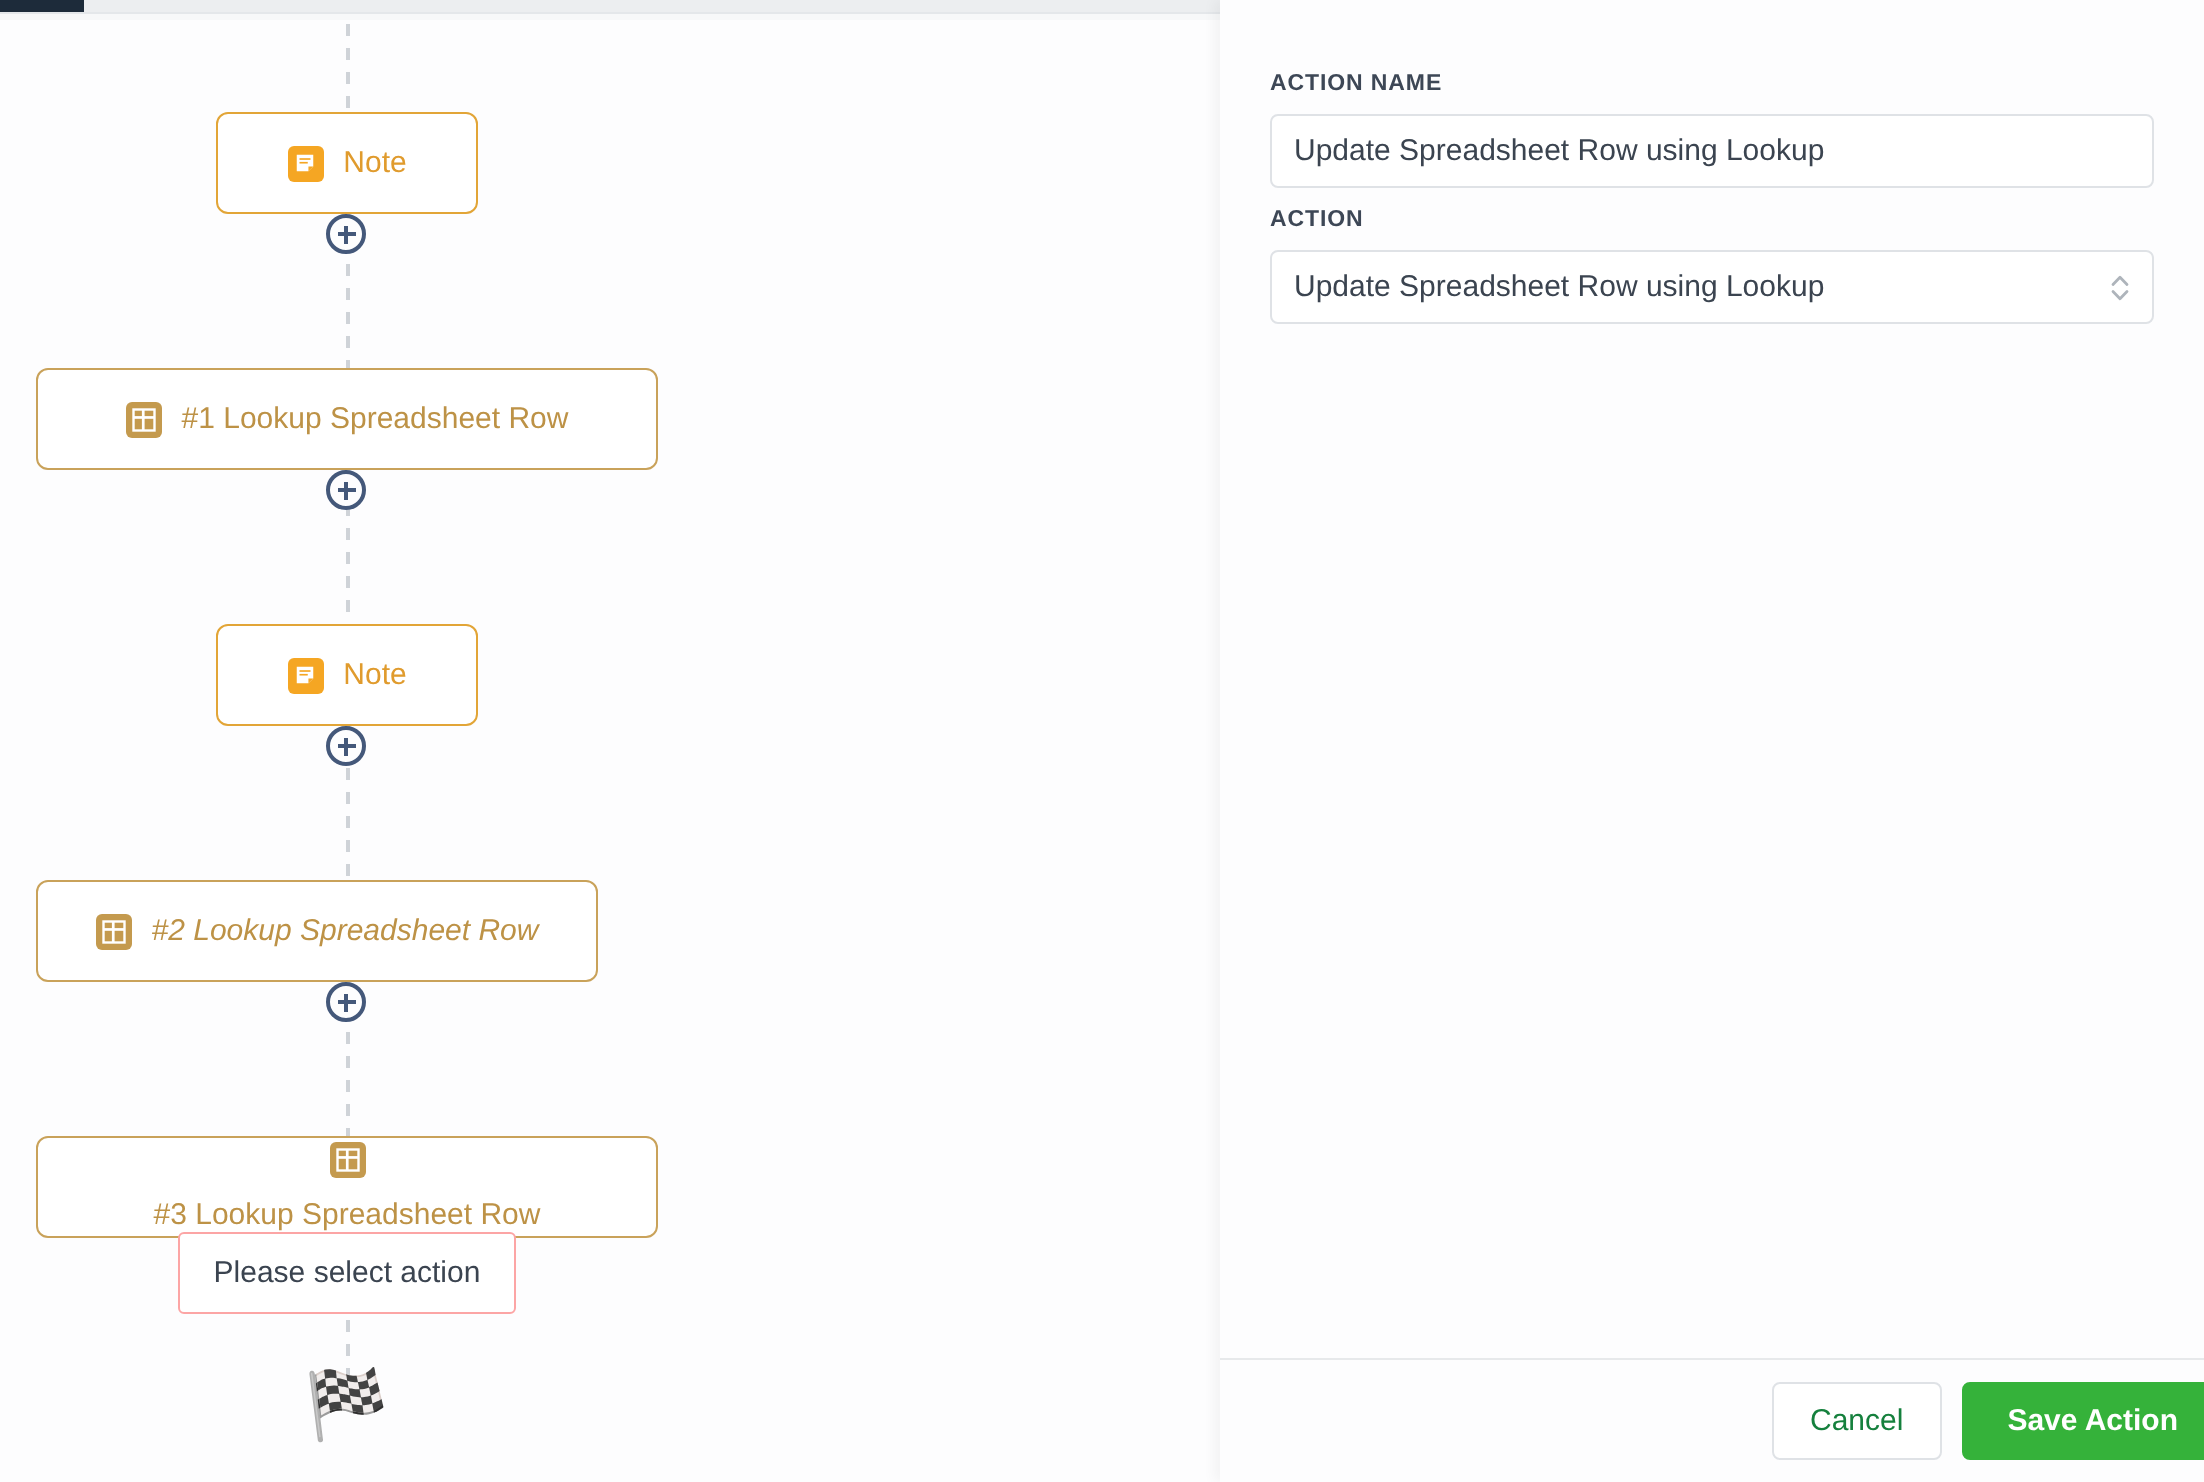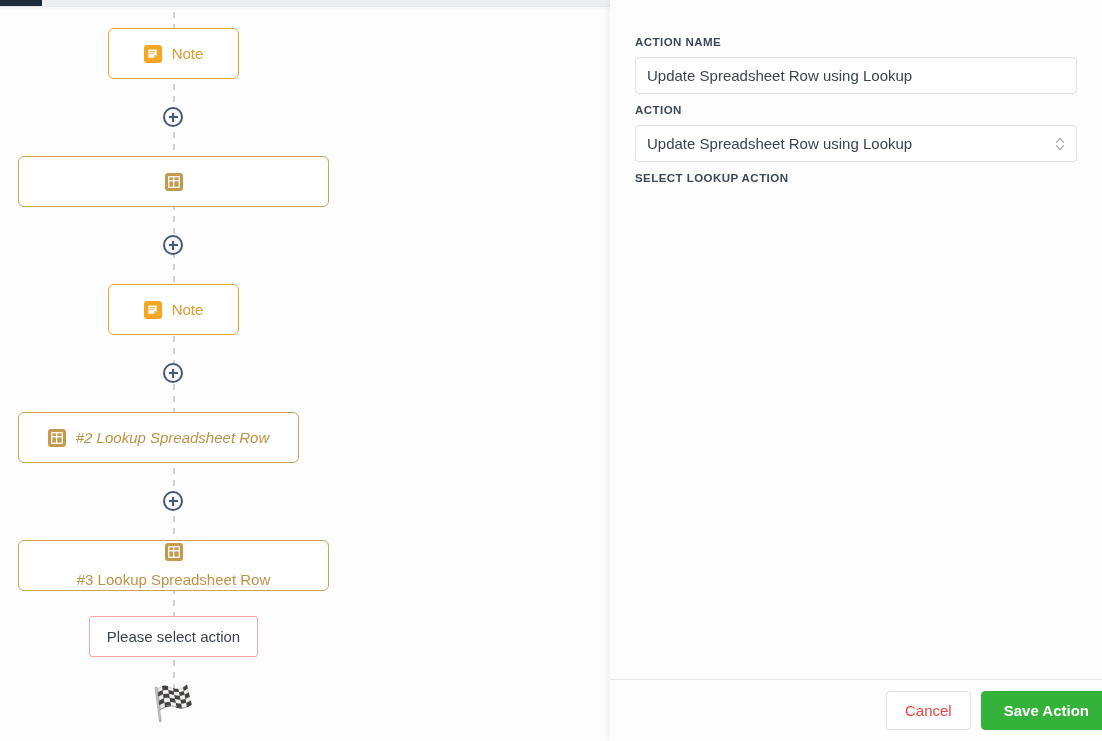--- a/index.html
+++ b/index.html
@@ -45,20 +45,21 @@
   .node {
     position: absolute;
     border: 1px solid #e2a537;
     border-radius: 6px;
     background: #ffffff;
     display: flex; align-items: center; justify-content: center;
     gap: 10px;
     color: #e09b2d;
     font-size: 15px;
     z-index: 2;
+    margin-top: 28px;
   }
   .node.lookup { border-color: #c9a25a; color: #bd9246; }
 
   .node-icon {
     width: 18px; height: 18px; border-radius: 3px;
     display: inline-flex; align-items: center; justify-content: center;
     flex: none;
   }
   .node-icon.note { background: #f5a623; }
   .node-icon.table { background: #c49a4e; }
@@ -143,21 +144,21 @@
     font-size: 15px;
     border-radius: 4px;
     height: 39px;
     padding: 0 18px;
     cursor: pointer;
     outline: none;
   }
   .btn-cancel {
     border: 1px solid #dfe2e6;
     background: #ffffff;
-    color: #ef4444;
+    color: #15803d;
     margin-right: 10px;
   }
   .btn-save {
     border: 1px solid #35b23a;
     background: #35b23a;
     color: #ffffff;
     font-weight: bold;
     margin-right: -10px;
     padding: 0 22px;
   }
@@ -188,20 +189,21 @@
           <span>Note</span>
         </div>
         <div class="node lookup" style="left: 18px; top: 146px; width: 311px; height: 51px;">
           <span class="node-icon table">
             <svg width="12" height="12" viewBox="0 0 16 16">
               <rect x="1" y="1" width="14" height="14" fill="none" stroke="#ffffff" stroke-width="1.6"></rect>
               <rect x="6.6" y="1" width="1.8" height="14" fill="#ffffff"></rect>
               <rect x="1" y="5.4" width="14" height="1.8" fill="#ffffff"></rect>
             </svg>
           </span>
+          <span>#1 Lookup Spreadsheet Row</span>
         </div>
         <div class="node" style="left: 108px; top: 274px; width: 131px; height: 51px;">
           <span class="node-icon note">
             <svg width="11" height="11" viewBox="0 0 16 16">
               <path d="M2 2h12v8.5L10.5 14H2z" fill="#ffffff"></path>
               <path d="M10.5 14v-3.5H14z" fill="#f5a623"></path>
               <rect x="4" y="4.5" width="8" height="1.2" fill="#f5a623"></rect>
               <rect x="4" y="7.2" width="6" height="1.2" fill="#f5a623"></rect>
             </svg>
           </span>
@@ -252,21 +254,20 @@
           <span class="chev">
             <svg width="12" height="18" viewBox="0 0 12 18">
               <path d="M2.5 7.2 L6 3.6 L9.5 7.2" fill="none" stroke="#aeb4bb" stroke-width="1.4" stroke-linecap="round" stroke-linejoin="round"></path>
               <path d="M2.5 10.8 L6 14.4 L9.5 10.8" fill="none" stroke="#aeb4bb" stroke-width="1.4" stroke-linecap="round" stroke-linejoin="round"></path>
             </svg>
           </span>
         </div>
       </div>
 
       <div class="field">
-        <div class="field-label">SELECT LOOKUP ACTION</div>
       </div>
 
     </div>
 
     <div class="panel-footer">
       <button class="btn btn-cancel">Cancel</button>
       <button class="btn btn-save">Save Action</button>
     </div>
 
   </div>

